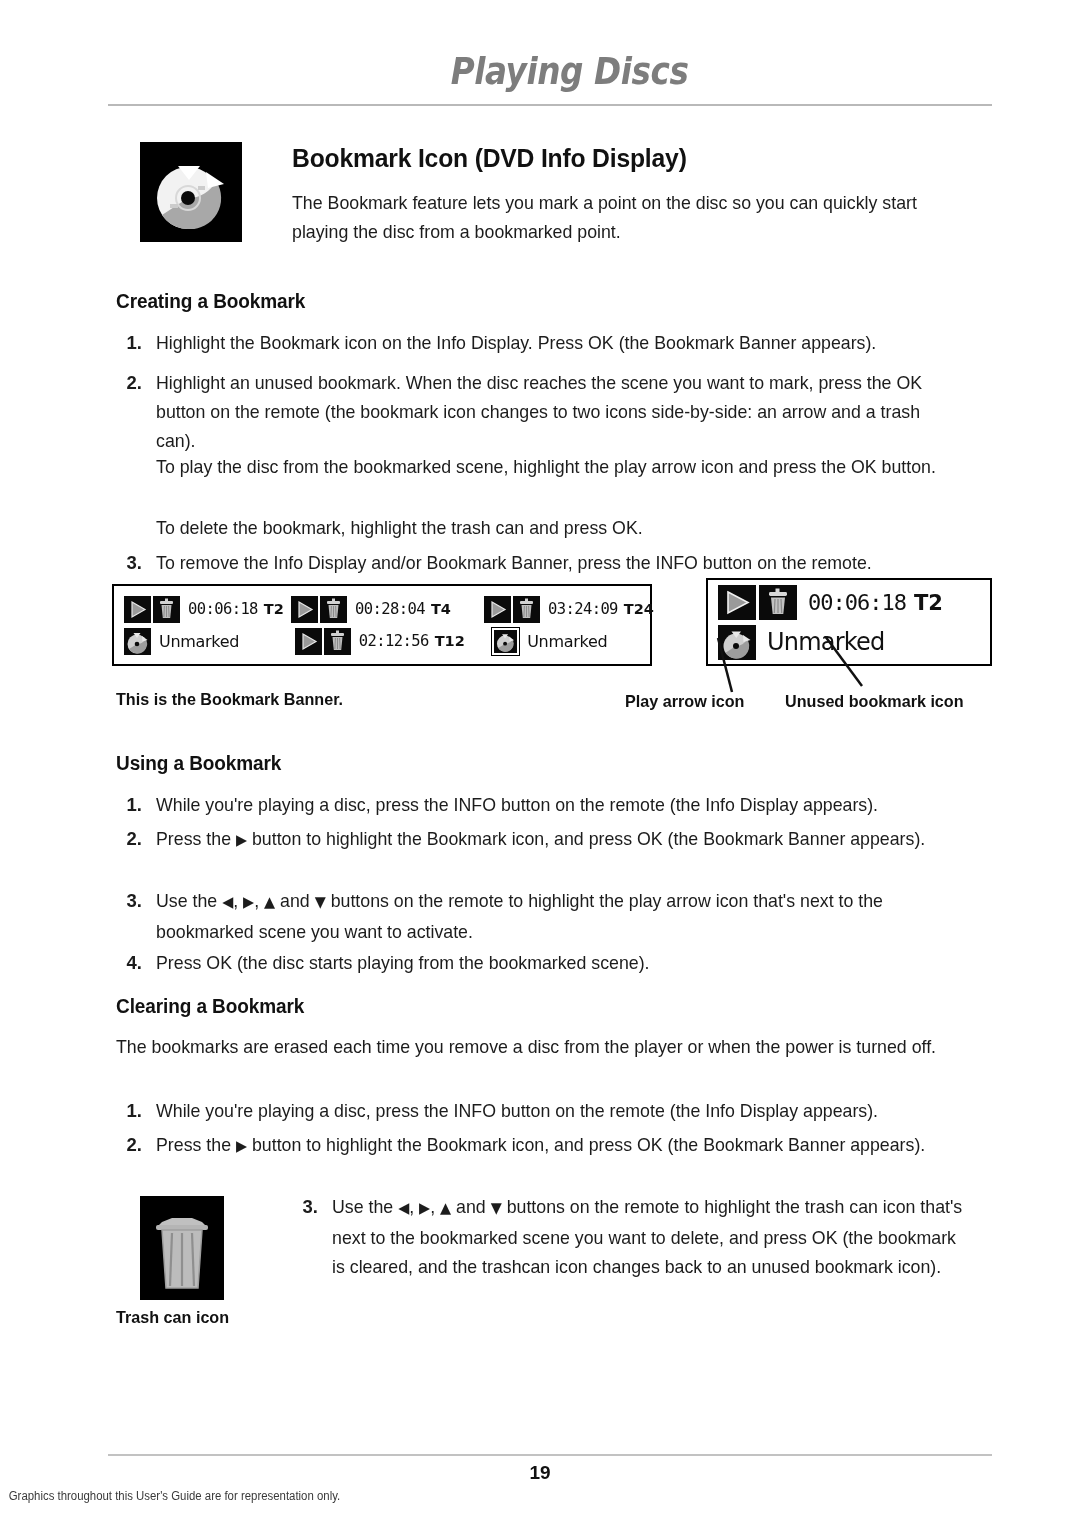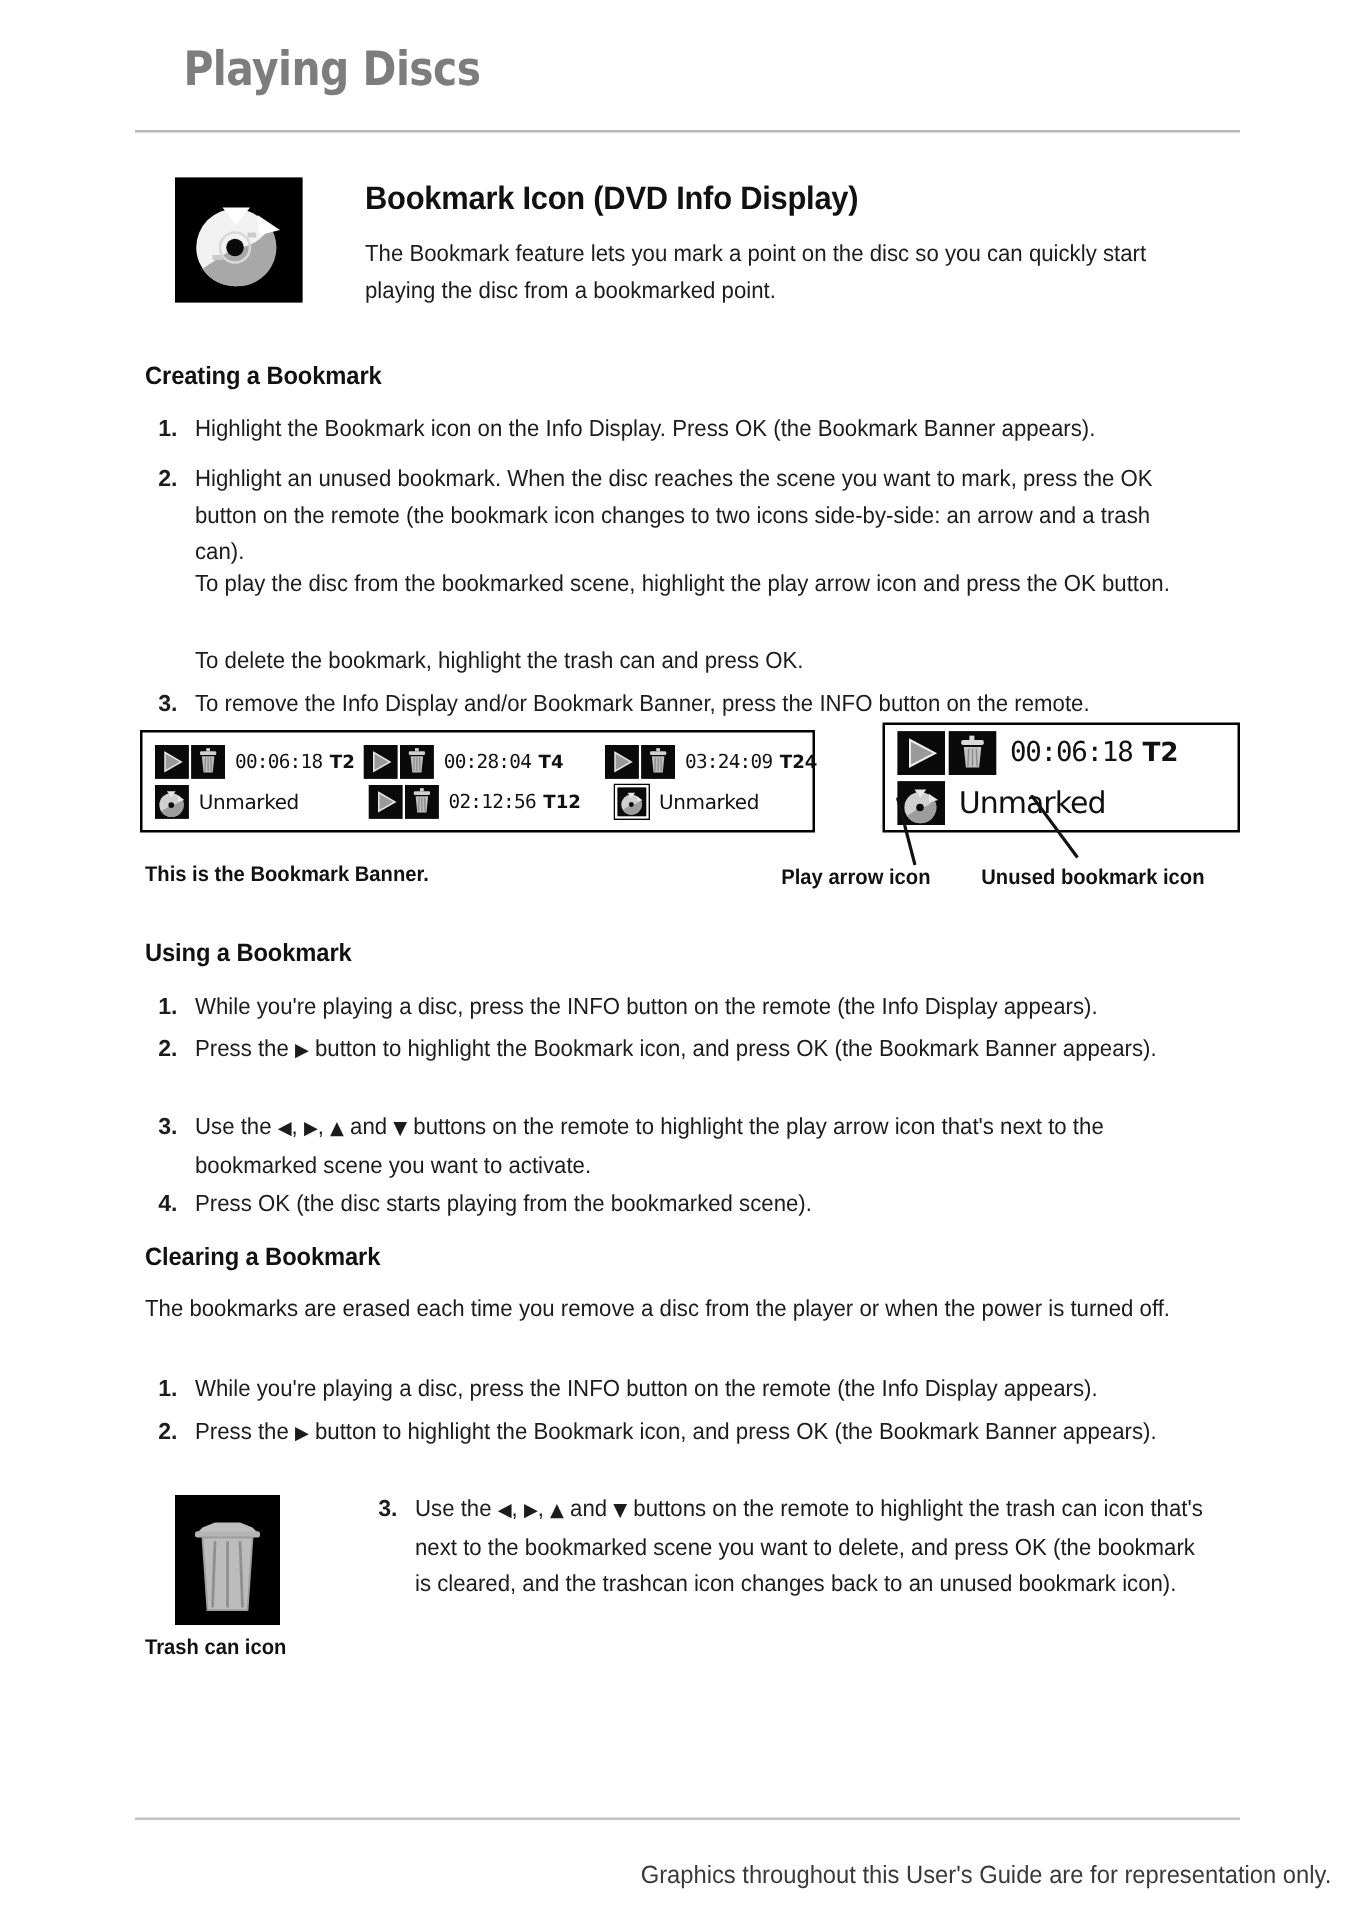--- a/index.html
+++ b/index.html
@@ -21,23 +21,24 @@
     left: 0; top: 0;
     width: 1080px;
     height: 1529px;
     overflow: hidden;
   }
 
   
   .page-header {
     position: absolute;
     left: 108px;
-    top: 36px;
+    top: 52px;
     width: 884px;
-    text-align: left;
+    text-align: center;
+    font-style: italic;
   }
   .page-header-title {
     font-family: "DejaVu Sans", sans-serif;
     font-size: 38px;
     font-weight: bold;
     color: #7d7d7d;
     letter-spacing: -0.5px;
     line-height: 1;
     display: inline-block;
     transform: scaleX(0.86);
@@ -301,22 +302,22 @@
     text-align: center;
     font-size: 19px;
     font-weight: bold;
     color: #111;
   }
   .footer-note {
     position: absolute;
     left: 0;
     top: 1489px;
     width: 1080px;
-    text-align: right;
-    font-size: 20px;
+    text-align: left;
+    font-size: 12px;
     color: #3a3a3a;
   }
   .footer-note span {
     display: inline-block;
     transform: scaleX(0.95);
   }
 </style>
 </head>
 <body>
 
@@ -586,15 +587,16 @@
       <path d="M22 34 L62 34 L58 92 L26 92 Z" fill="#bcbcbc"></path>
       <line x1="32" y1="37" x2="30" y2="90" stroke="#8f8f8f" stroke-width="2.2"></line>
       <line x1="42" y1="37" x2="42" y2="90" stroke="#8f8f8f" stroke-width="2.2"></line>
       <line x1="52" y1="37" x2="54" y2="90" stroke="#8f8f8f" stroke-width="2.2"></line>
       <path d="M22 34 L62 34 L58 92 L26 92 Z" fill="none" stroke="#9e9e9e" stroke-width="1.5"></path>
     </svg>
   </div>
   <div class="cap" style="left:116px; top:1308px;">Trash can icon</div>
 
   <div class="footer-rule"></div>
+  <div class="page-num">19</div>
   <div class="footer-note"><span>Graphics throughout this User's Guide are for representation only.</span></div>
 
 </div>
 
 </body></html>

